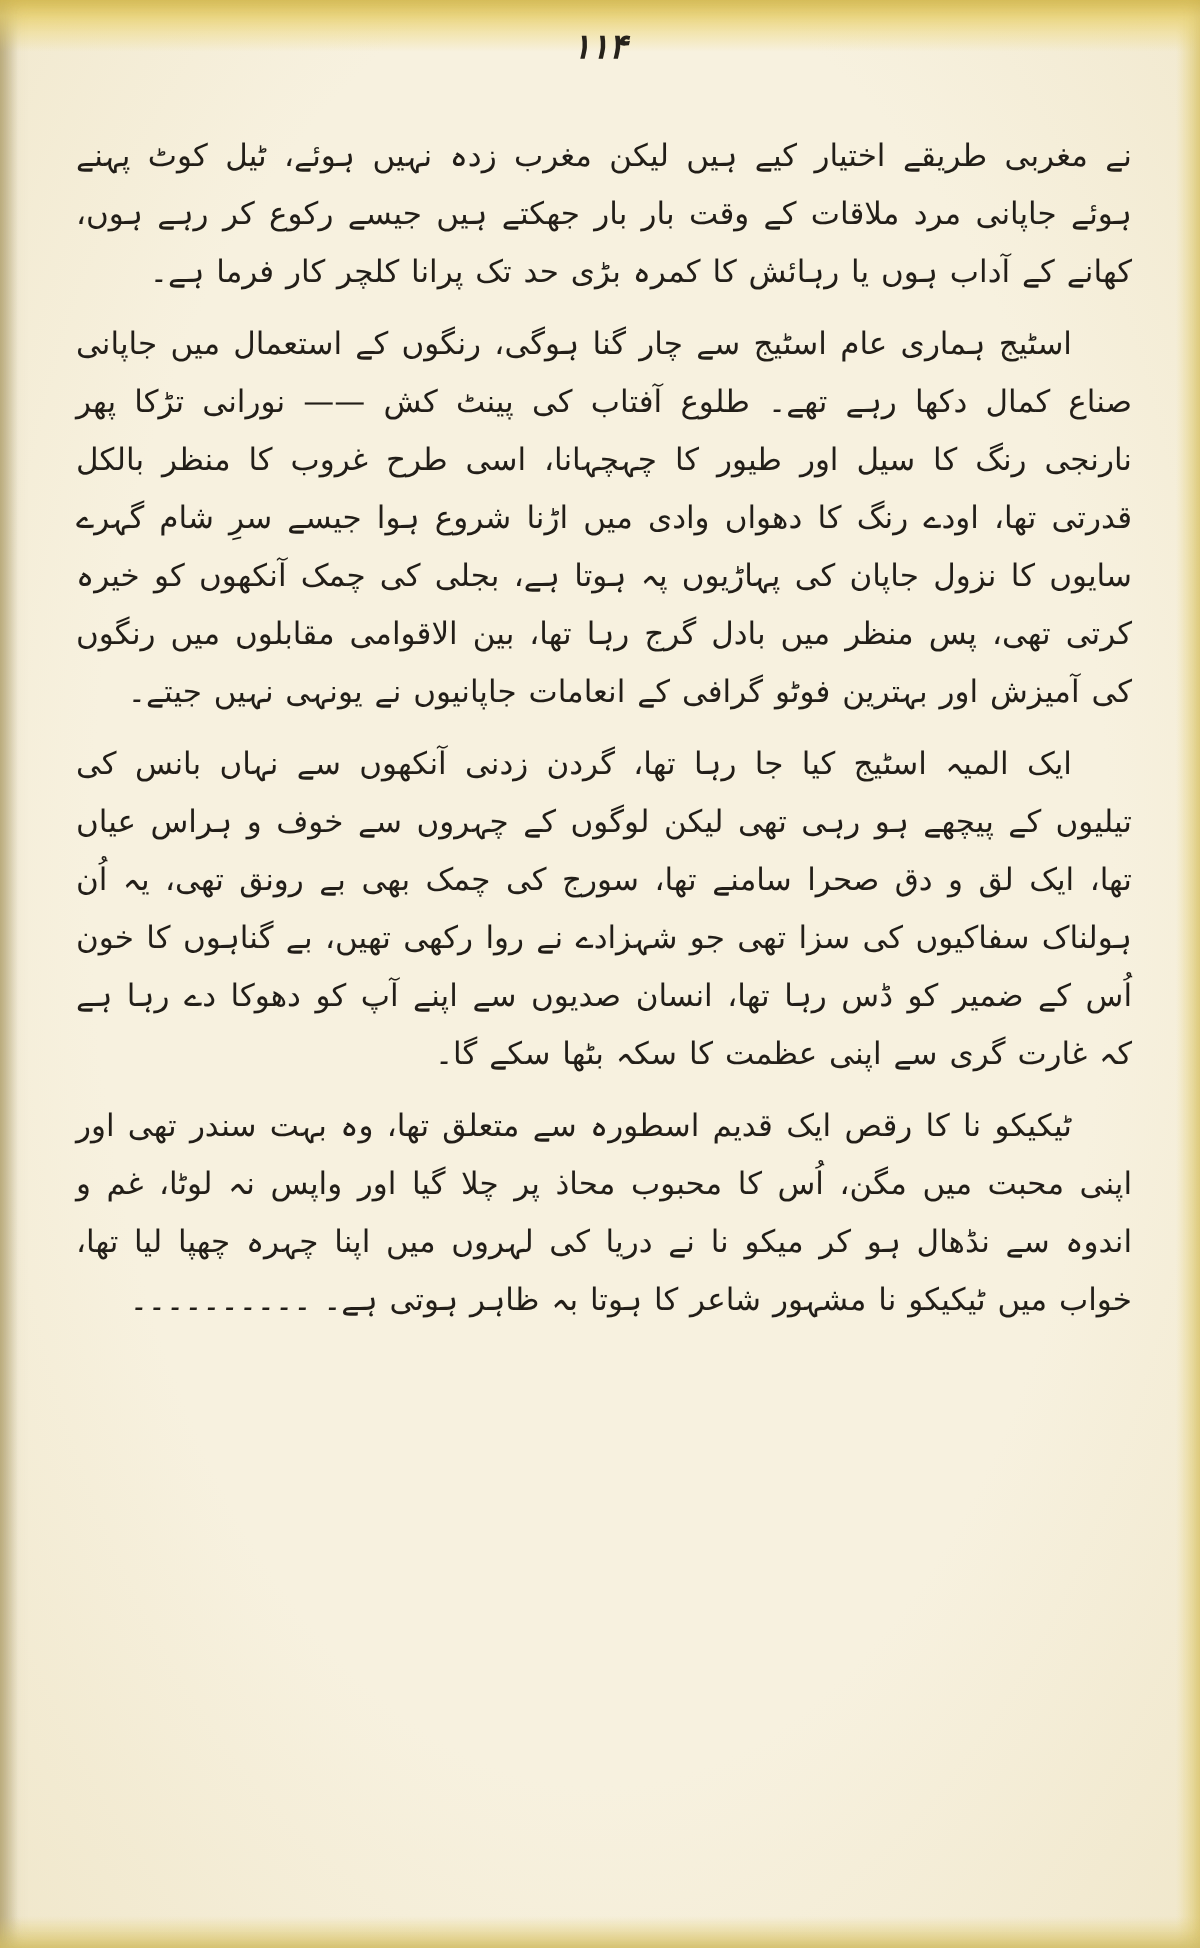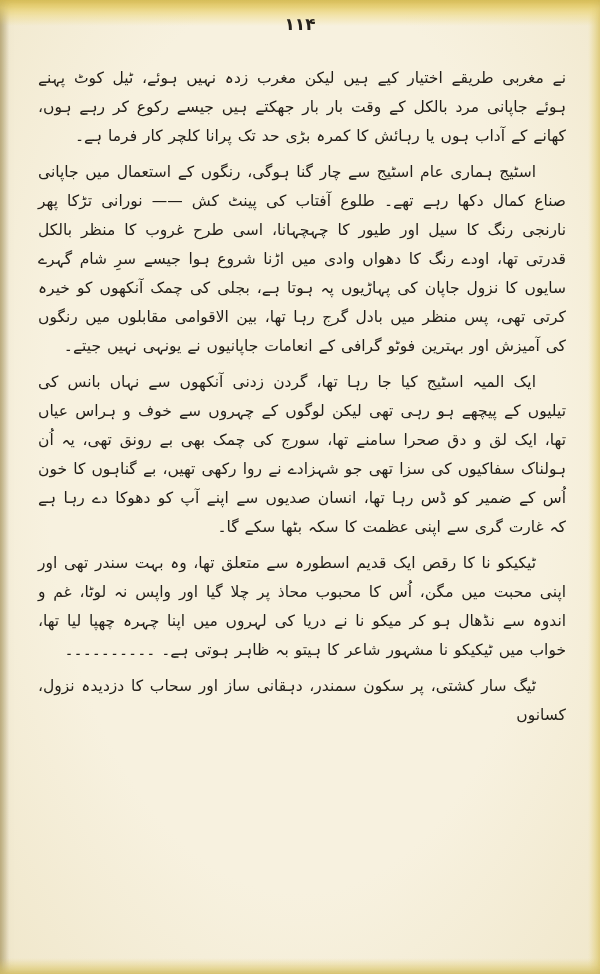--- a/index.html
+++ b/index.html
@@ -40,20 +40,21 @@
     .page-number {
       position: absolute;
       top: 14px;
       left: 0;
       right: 0;
       text-align: center;
       font-size: 17px;
       font-weight: bold;
       letter-spacing: 1px;
       color: #26221b;
+      font-style: italic;
     }
 
     .text-block {
       position: absolute;
       top: 64px;
       right: 34px;
       left: 38px;
       direction: rtl;
       unicode-bidi: embed;
     }
@@ -78,26 +79,25 @@
   </style>
 </head>
 <body>
 
 <div class="scan-page">
 
   <div class="page-number">۱۱۴</div>
 
   <div class="text-block">
 
-    <p class="para">نے مغربی طریقے اختیار کیے ہیں لیکن مغرب زدہ نہیں ہوئے، ٹیل کوٹ پہنے ہوئے جاپانی مرد بالکل کے وقت بار بار جھکتے ہیں جیسے رکوع کر رہے ہوں، کھانے کے آداب ہوں یا رہائش کا کمرہ بڑی حد تک پرانا کلچر کار فرما ہے۔</p>
+    <p class="para">نے مغربی طریقے اختیار کیے ہیں لیکن مغرب زدہ نہیں ہوئے، ٹیل کوٹ پہنے ہوئے جاپانی مرد ملاقات کے وقت بار بار جھکتے ہیں جیسے رکوع کر رہے ہوں، کھانے کے آداب ہوں یا رہائش کا کمرہ بڑی حد تک پرانا کلچر کار فرما ہے۔</p>
 
 
     <p class="para indent">اسٹیج ہماری عام اسٹیج سے چار گنا ہوگی، رنگوں کے استعمال میں جاپانی صناع کمال دکھا رہے تھے۔ طلوع آفتاب کی پینٹ کش —— نورانی تڑکا پھر نارنجی رنگ کا سیل اور طیور کا چہچہانا، اسی طرح غروب کا منظر بالکل قدرتی تھا، اودے رنگ کا دھواں وادی میں اڑنا شروع ہوا جیسے سرِ شام گہرے سایوں کا نزول جاپان کی پہاڑیوں پہ ہوتا ہے، بجلی کی چمک آنکھوں کو خیرہ کرتی تھی، پس منظر میں بادل گرج رہا تھا، بین الاقوامی مقابلوں میں رنگوں کی آمیزش اور بہترین فوٹو گرافی کے انعامات جاپانیوں نے یونہی نہیں جیتے۔</p>
 
     <p class="para indent">ایک المیہ اسٹیج کیا جا رہا تھا، گردن زدنی آنکھوں سے نہاں بانس کی تیلیوں کے پیچھے ہو رہی تھی لیکن لوگوں کے چہروں سے خوف و ہراس عیاں تھا، ایک لق و دق صحرا سامنے تھا، سورج کی چمک بھی بے رونق تھی، یہ اُن ہولناک سفاکیوں کی سزا تھی جو شہزادے نے روا رکھی تھیں، بے گناہوں کا خون اُس کے ضمیر کو ڈس رہا تھا، انسان صدیوں سے اپنے آپ کو دھوکا دے رہا ہے کہ غارت گری سے اپنی عظمت کا سکہ بٹھا سکے گا۔</p>
 
-    <p class="para indent">ٹیکیکو نا کا رقص ایک قدیم اسطورہ سے متعلق تھا، وہ بہت سندر تھی اور اپنی محبت میں مگن، اُس کا محبوب محاذ پر چلا گیا اور واپس نہ لوٹا، غم و اندوہ سے نڈھال ہو کر میکو نا نے دریا کی لہروں میں اپنا چہرہ چھپا لیا تھا، خواب میں ٹیکیکو نا مشہور شاعر کا ہیتو بہ ظاہر ہوتی ہے۔ ۔۔۔۔۔۔۔۔۔۔</p>
+    <p class="para indent">ٹیکیکو نا کا رقص ایک قدیم اسطورہ سے متعلق تھا، وہ بہت سندر تھی اور اپنی محبت میں مگن، اُس کا محبوب محاذ پر چلا گیا اور واپس نہ لوٹا، غم و اندوہ سے نڈھال ہو کر میکو نا نے دریا کی لہروں میں اپنا چہرہ چھپا لیا تھا، خواب میں ٹیکیکو نا مشہور شاعر کا ہوتا بہ ظاہر ہوتی ہے۔ ۔۔۔۔۔۔۔۔۔۔</p>
 
-    <p class="para indent last-line">ٹیگ سار کشتی، پر سکون سمندر، دہقانی ساز اور سحاب کا دزدیدہ نزول، کسانوں</p>
 
   </div>
 
 </div>
 
 </body></html>

